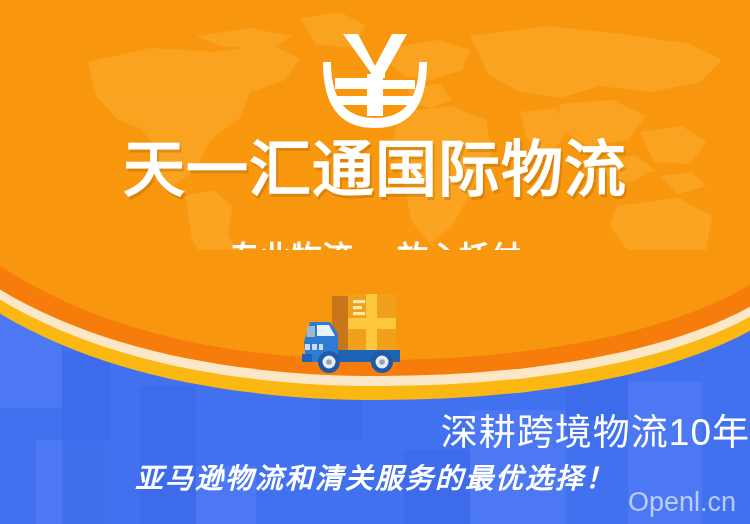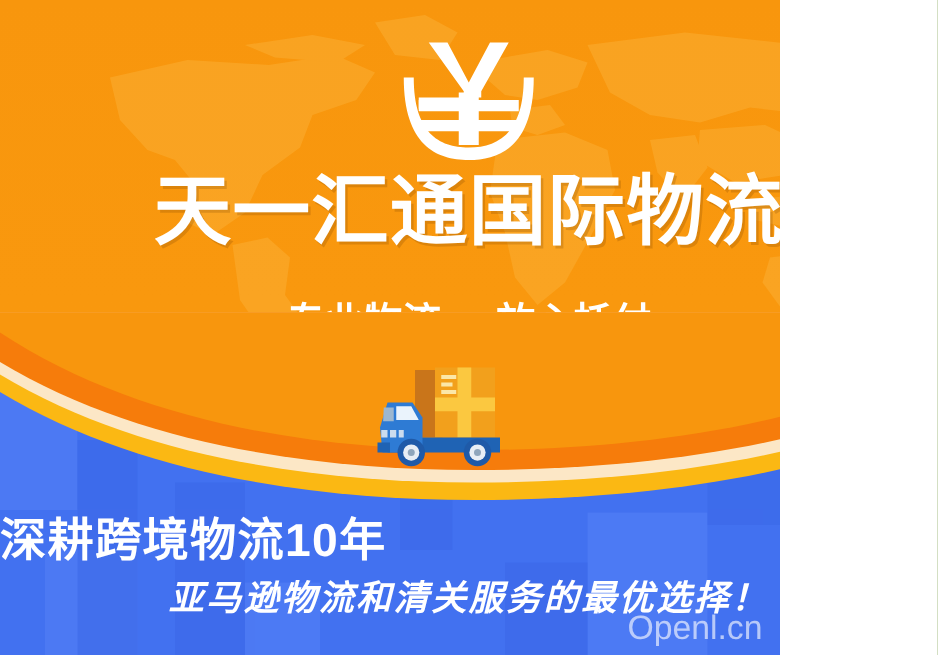--- a/index.html
+++ b/index.html
@@ -6,24 +6,24 @@
     margin: 0;
     padding: 0;
     background: #ffffff;
   }
   body {
     font-family: "Liberation Sans", "DejaVu Sans", sans-serif;
   }
 
   .banner {
     position: relative;
-    width: 624px;
+    width: 750px;
     height: 524px;
     overflow: hidden;
-    background: #4d7c0f;
+    background: #a16207;
   }
 
   
   .top-area {
     position: absolute;
     left: 0; top: 0;
     width: 750px; height: 400px;
     background: linear-gradient(180deg, #F8960D 0%, #F9980E 60%, #F9990F 100%);
     overflow: hidden;
   }
@@ -119,24 +119,24 @@
     height: 84px;
     z-index: 4;
   }
 
   
   .bottom-headline {
     position: absolute;
     left: 0;
     top: 409px;
     width: 750px;
-    text-align: left;
+    text-align: right;
     font-size: 37px;
     line-height: 47px;
-    font-weight: bold;
+    font-weight: normal;
     color: #ffffff;
     letter-spacing: 1px;
     white-space: nowrap;
     z-index: 5;
   }
   .bottom-subline {
     position: absolute;
     left: 0;
     top: 460px;
     width: 750px;

